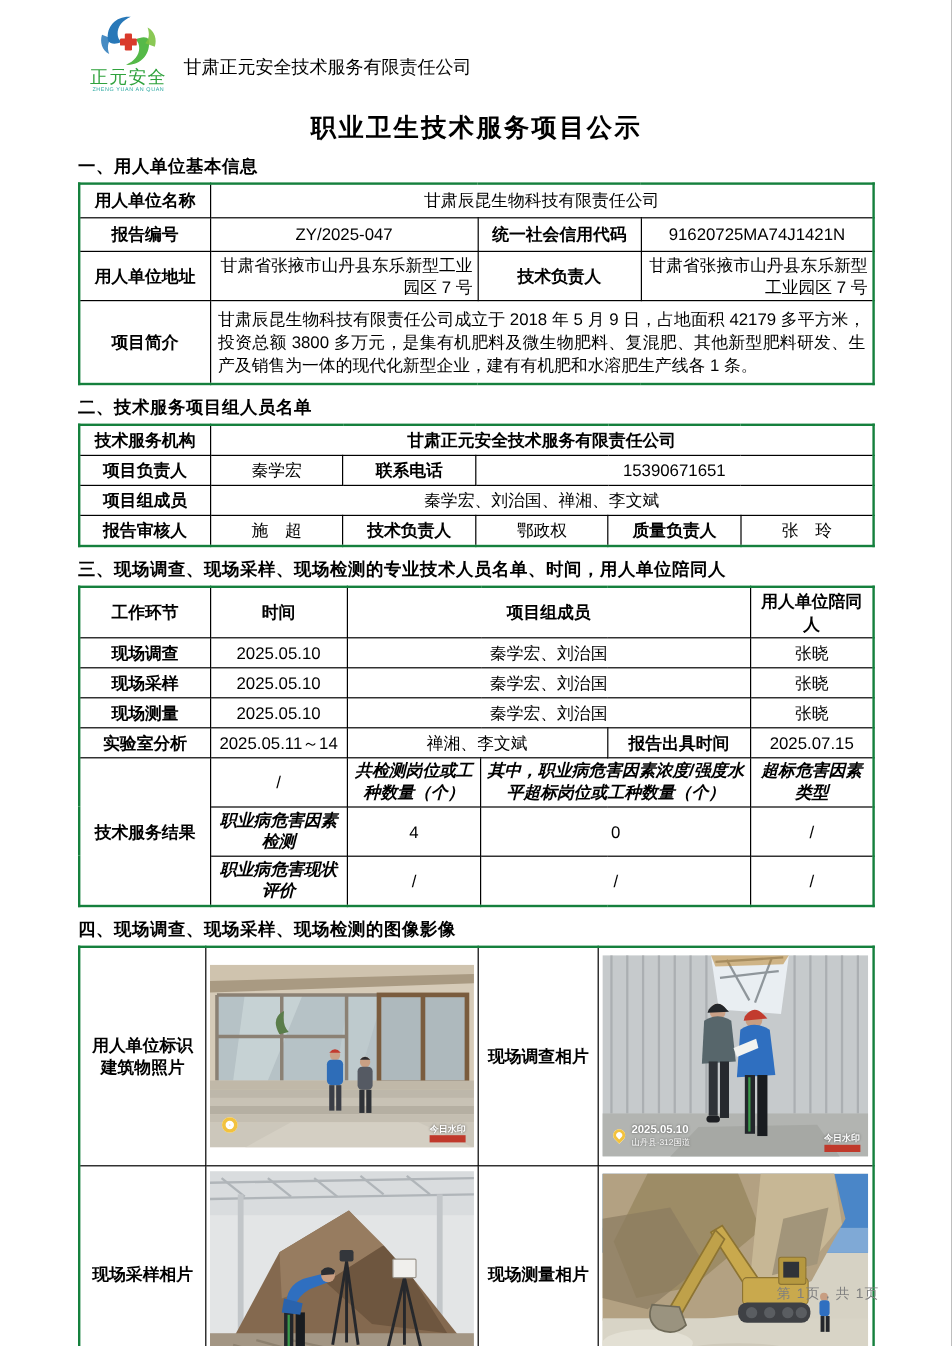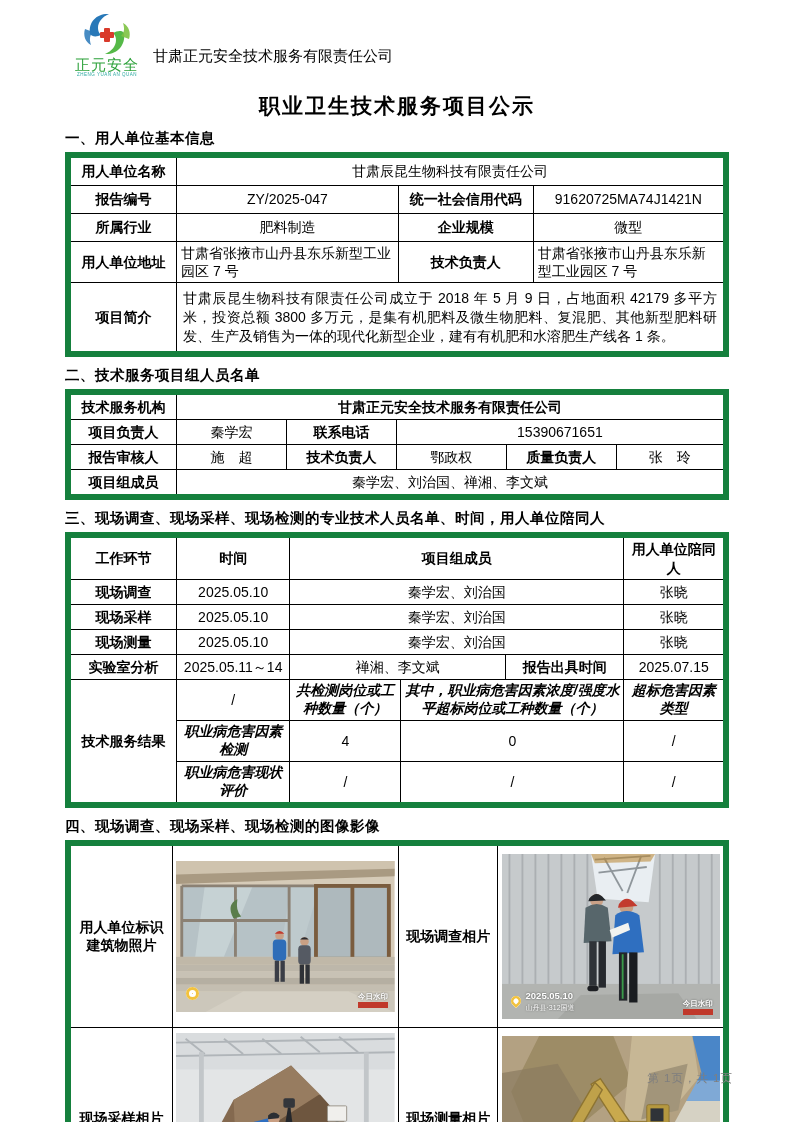--- a/index.html
+++ b/index.html
@@ -13,26 +13,26 @@
   .hdr{display:flex;align-items:flex-end;height:66px;}
   .logo-block{display:flex;flex-direction:column;align-items:center;width:84px;}
   .logo-word{font-size:15px;font-weight:normal;color:#2fa23c;letter-spacing:1px;line-height:1;}
   .logo-sub{font-size:4.5px;color:#2aa8a0;letter-spacing:.5px;line-height:1.4;}
   .company-name{font-size:15px;margin-left:4px;padding-bottom:12px;}
   
   .doc-title{text-align:center;font-family:"Liberation Serif","DejaVu Serif",serif;
     font-weight:bold;font-size:21px;letter-spacing:2px;margin:14px 0 6px;}
   .sec-head{font-size:14.5px;font-weight:bold;margin:9px 0 4px;letter-spacing:.5px;}
   
-  table{border-collapse:collapse;width:100%;table-layout:fixed;border:6px solid #15803d;padding-left:28px;}
+  table{border-collapse:collapse;width:100%;table-layout:fixed;border:2px solid #15803d;padding-left:28px;}
   td{border:1px solid #000;font-size:14px;text-align:center;vertical-align:middle;
      padding:2px 3px;line-height:1.3;word-break:break-all;}
   .lbl{font-weight:bold;}
   .tjust{text-align:justify;text-align-last:left;padding:2px 6px;line-height:1.35;}
-  .tleft{text-align:left;padding:2px 4px;}
+  .tleft{text-align:right;padding:2px 4px;}
   .h27 td{height:23px;} .h24 td{height:20px;}
   .sub2{line-height:1.25;font-style:italic;}
   
   .photo-td{padding:0;height:181px;vertical-align:middle;}
   .photo-wrap{position:relative;width:97%;margin:0 auto;line-height:0;}
   .photo-wrap svg{width:100%;display:block;}
   .wm{position:absolute;color:#fff;line-height:1.1;text-shadow:0 0 2px rgba(0,0,0,.6);font-family:"Liberation Sans",sans-serif;}
   .wm-date{left:24px;bottom:17px;font-size:9.5px;font-weight:bold;}
   .wm-loc{left:24px;bottom:7px;font-size:7px;}
   .wm-pin{position:absolute;left:9px;bottom:13px;width:10px;height:10px;background:#f2c23e;
@@ -81,26 +81,20 @@
         <tr class="h27">
       <td class="lbl">用人单位名称</td>
       <td colspan="3">甘肃辰昆生物科技有限责任公司</td>
     </tr>
     <tr class="h27">
       <td class="lbl">报告编号</td>
       <td>ZY/2025-047</td>
       <td class="lbl">统一社会信用代码</td>
       <td>91620725MA74J1421N</td>
     </tr>
-    <tr class="h27">
-      <td class="lbl">所属行业</td>
-      <td>肥料制造</td>
-      <td class="lbl">企业规模</td>
-      <td>微型</td>
-    </tr>
     <tr>
       <td class="lbl" style="height:36px">用人单位地址</td>
       <td class="tleft">甘肃省张掖市山丹县东乐新型工业园区 7 号</td>
       <td class="lbl">技术负责人</td>
       <td class="tleft">甘肃省张掖市山丹县东乐新型工业园区 7 号</td>
     </tr>
     <tr>
       <td class="lbl" style="height:64px">项目简介</td>
       <td colspan="3" class="tjust">甘肃辰昆生物科技有限责任公司成立于 2018 年 5 月 9 日，占地面积 42179 多平方米，投资总额 3800 多万元，是集有机肥料及微生物肥料、复混肥、其他新型肥料研发、生产及销售为一体的现代化新型企业，建有有机肥和水溶肥生产线各 1 条。</td>
     </tr>
@@ -122,30 +116,30 @@
       <td class="lbl">技术服务机构</td>
       <td colspan="5" class="lbl">甘肃正元安全技术服务有限责任公司</td>
     </tr>
     <tr class="h24">
       <td class="lbl">项目负责人</td>
       <td>秦学宏</td>
       <td class="lbl">联系电话</td>
       <td colspan="3">15390671651</td>
     </tr>
     <tr class="h24">
+      <td class="lbl">项目组成员</td>
+      <td colspan="5">秦学宏、刘治国、禅湘、李文斌</td>
+    </tr>
+    <tr class="h24">
       <td class="lbl">报告审核人</td>
       <td>施　超</td>
       <td class="lbl">技术负责人</td>
       <td>鄂政权</td>
       <td class="lbl">质量负责人</td>
       <td>张　玲</td>
-    </tr>
-    <tr class="h24">
-      <td class="lbl">项目组成员</td>
-      <td colspan="5">秦学宏、刘治国、禅湘、李文斌</td>
     </tr>
   </tbody>
     </table>
 
   <div class="sec-head">三、现场调查、现场采样、现场检测的专业技术人员名单、时间，用人单位陪同人</div>
   <table>
     <colgroup>
         <col style="width:16.5%">
         <col style="width:17.2%">
         <col style="width:16.9%">

